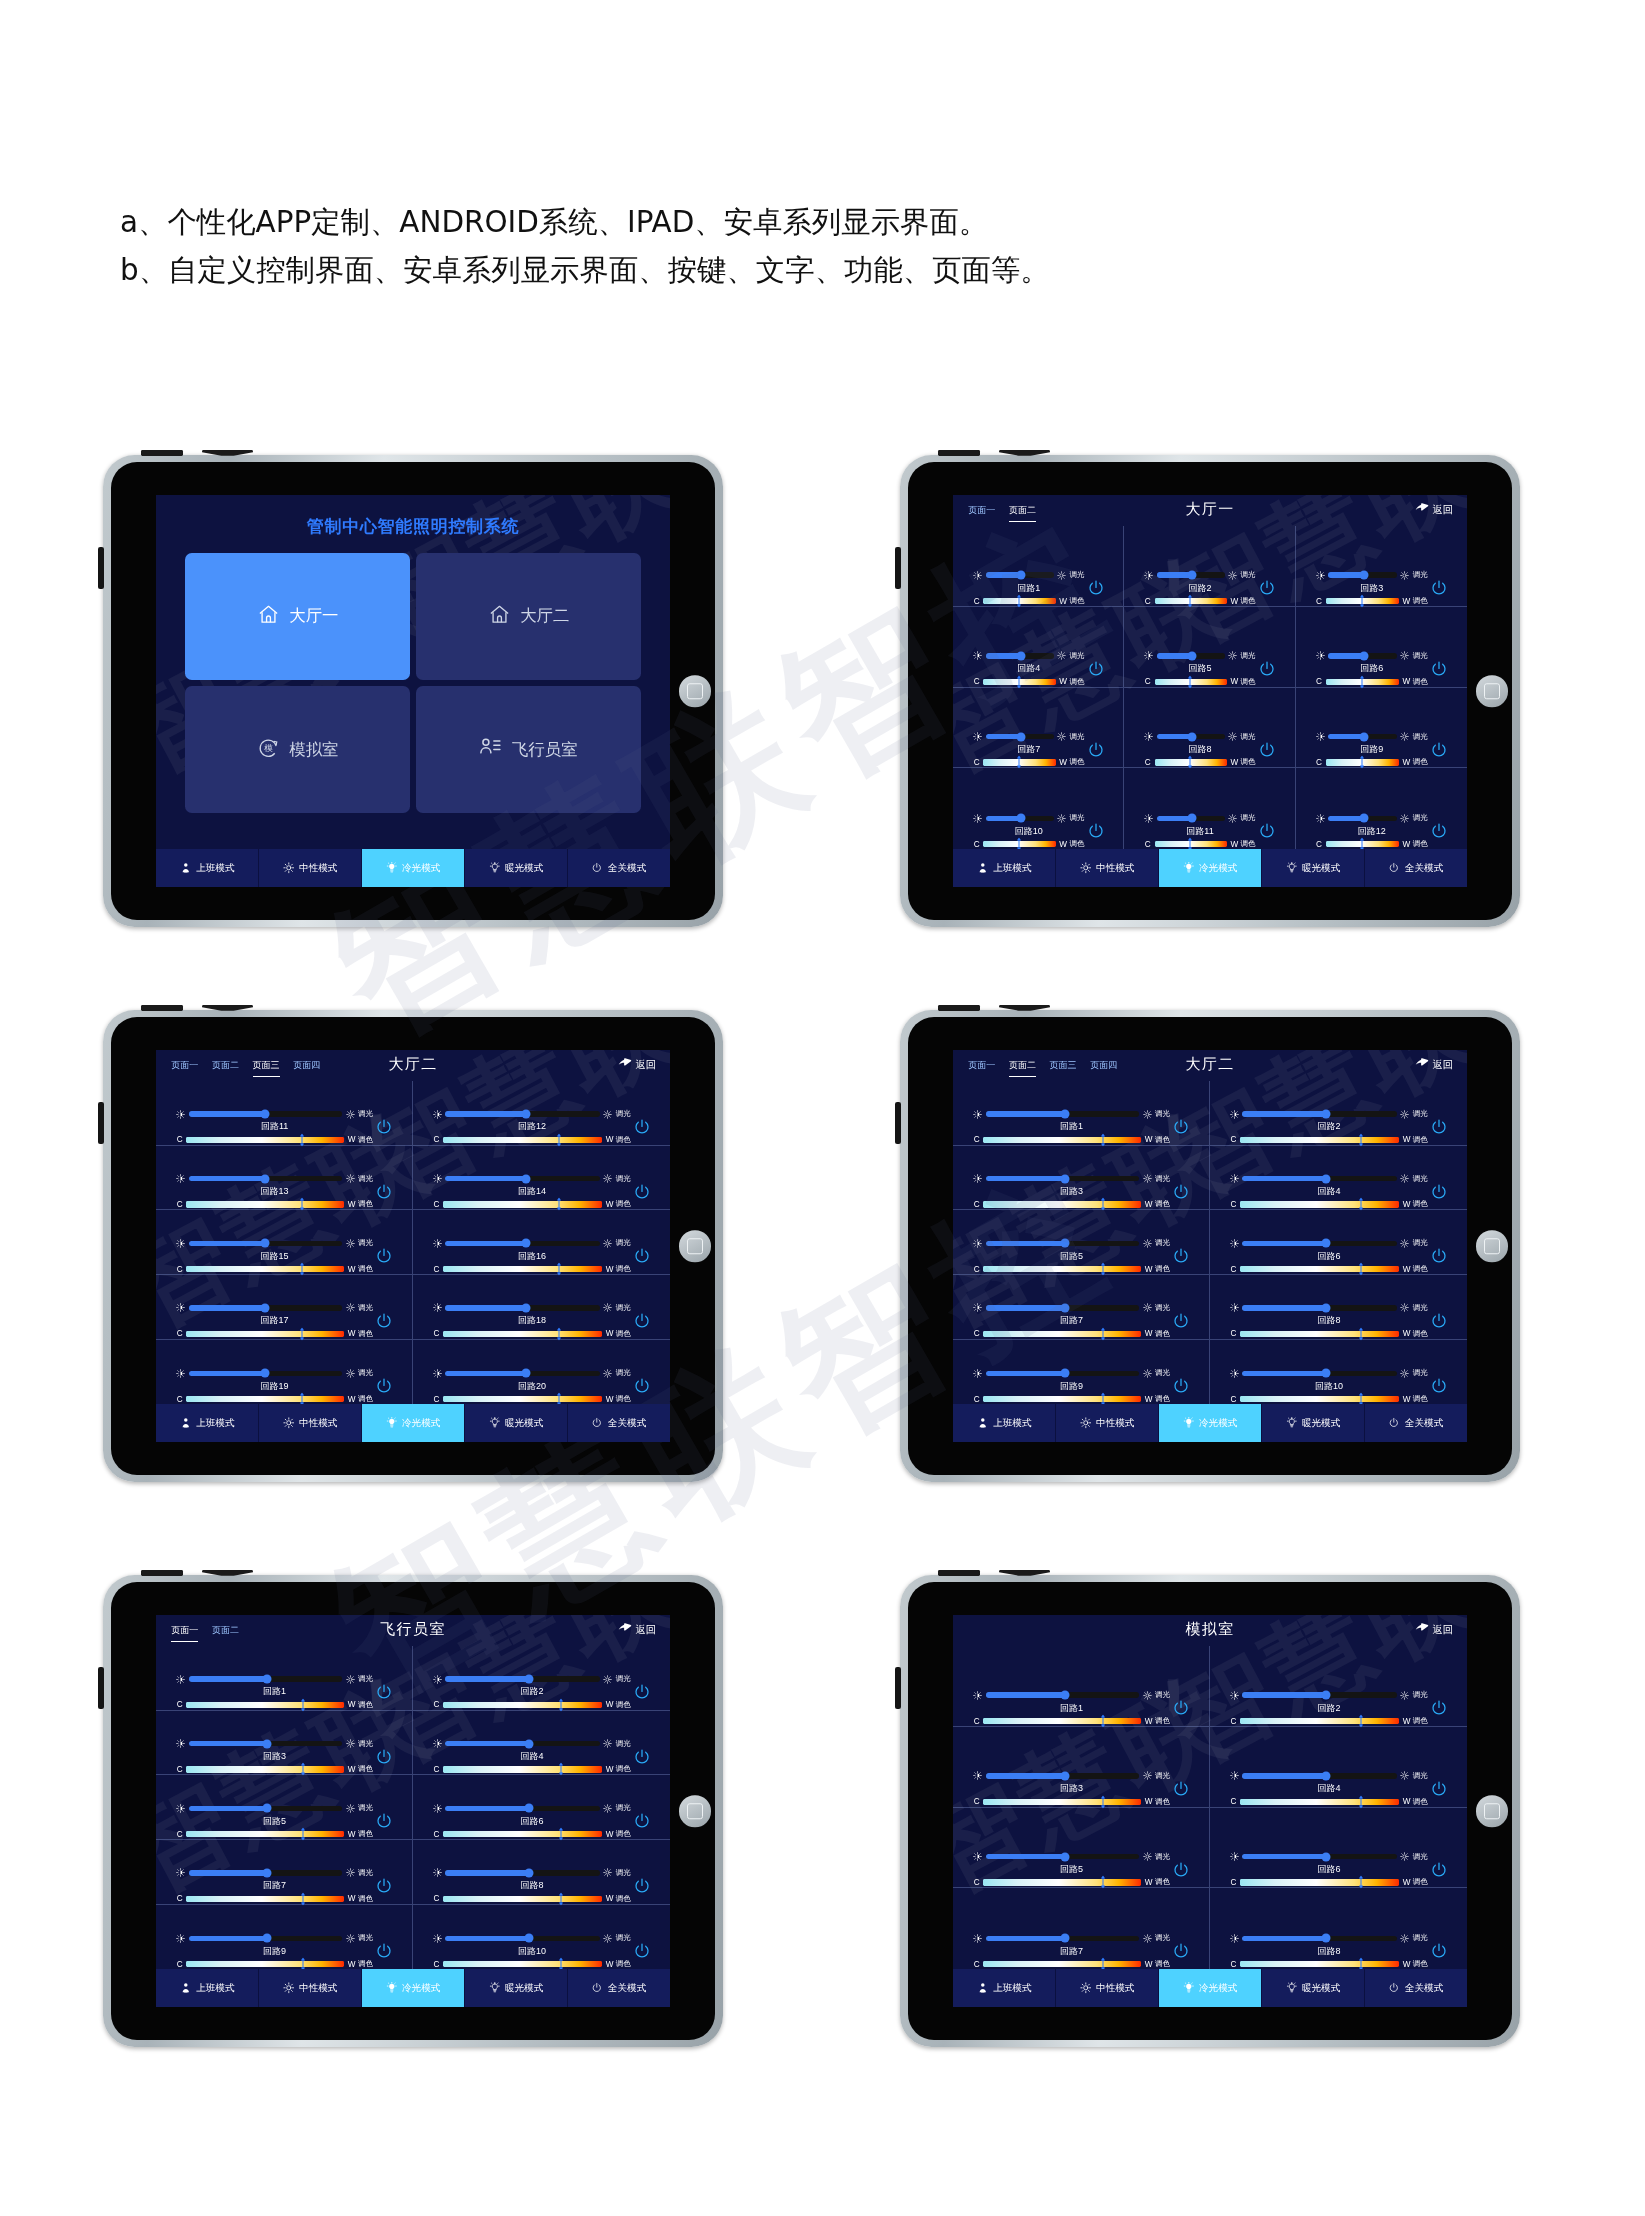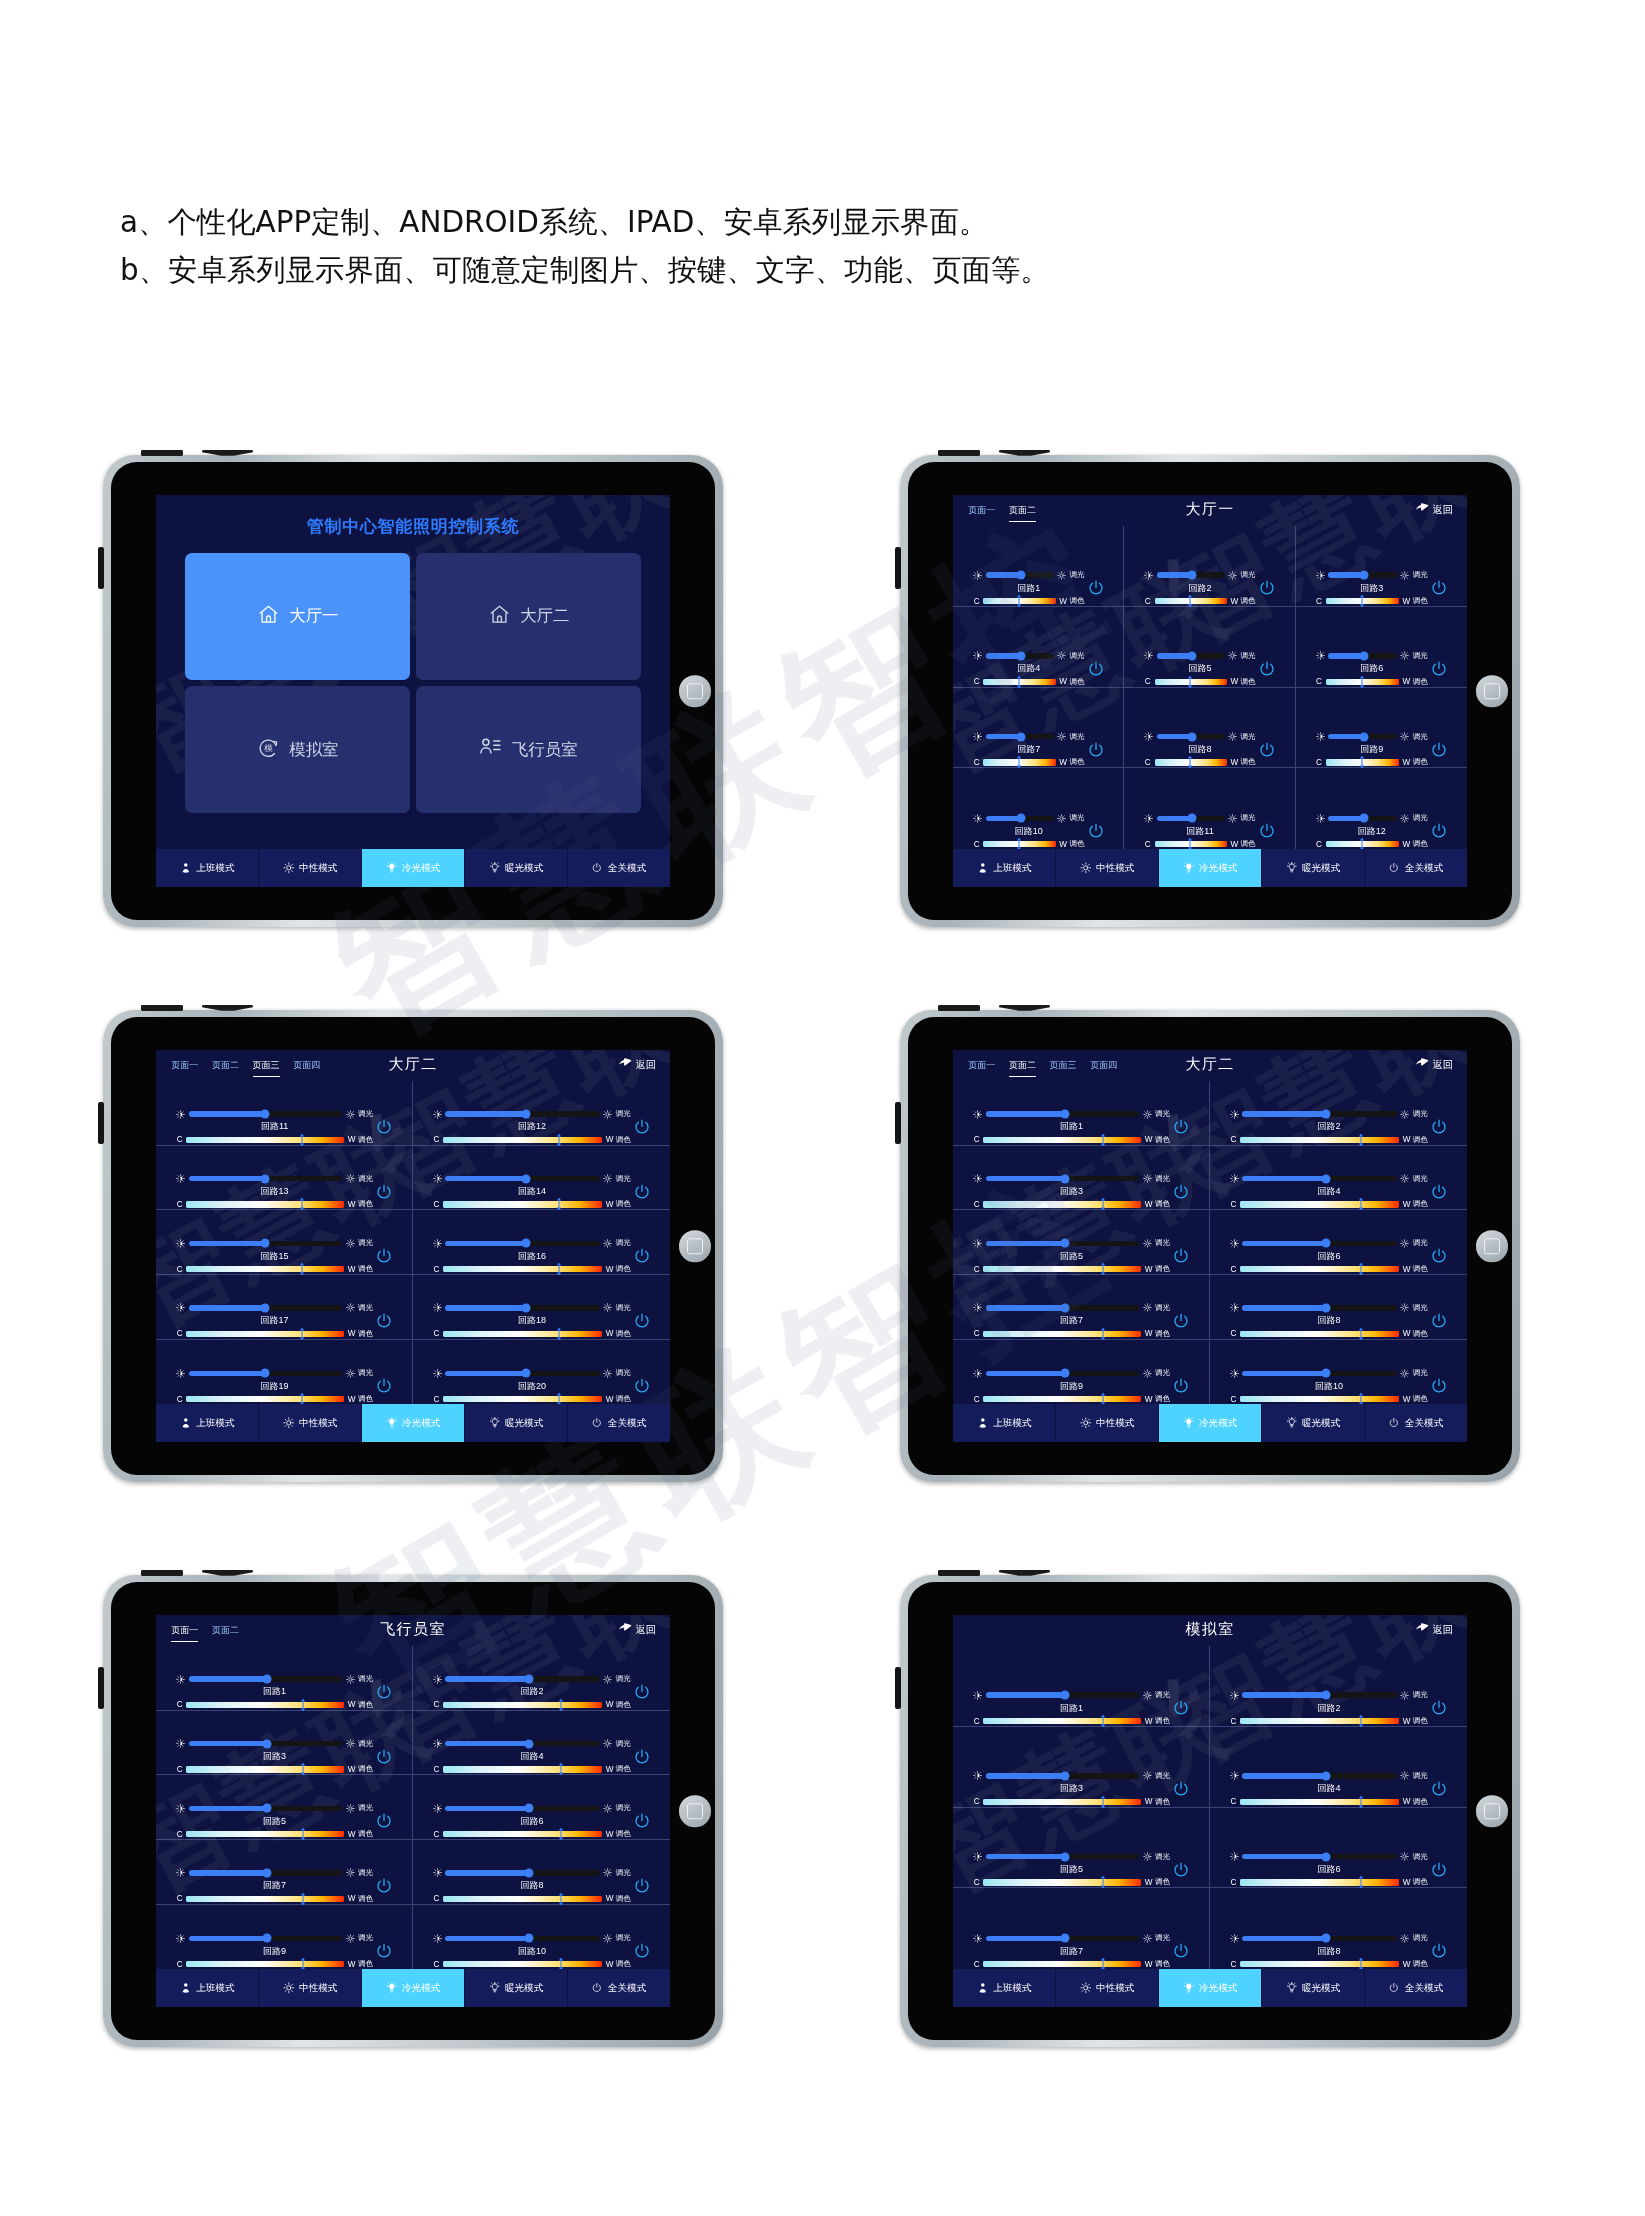--- a/index.html
+++ b/index.html
@@ -201,21 +201,21 @@
 <body>
 
 <div class="page">
 
   <div class="wm-global" style="left:294px; top:671px;">智慧联智控</div>
   <div class="wm-global" style="left:294px; top:1328px;">智慧联智控</div>
 
 
   <div class="bullets">
     <div>a、个性化APP定制、ANDROID系统、IPAD、安卓系列显示界面。</div>
-    <div>b、安卓系列显示界面、可随意定制图片、按键、文字、功能、页面等。</div>
+    <div>b、自定义控制界面、安卓系列显示界面、按键、文字、功能、页面等。</div>
   </div>
 
   <div id="tablets-host">
       <div class="tablet" style="left: 103px; top: 455px;">
         <div class="frame-outer">
           <div class="frame-bezel">
             <div class="screen">
               <div class="wm" style="left: -41px; top: 103px;">智慧联</div>
               <div class="wm" style="left: 205px; top: -27px;">智慧联</div>
               <div class="home-title">管制中心智能照明控制系统</div>

